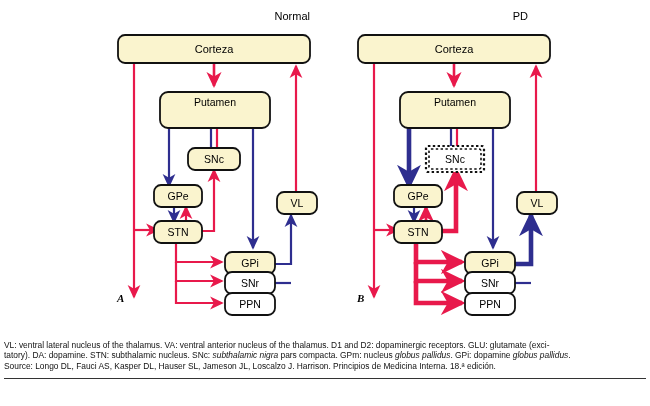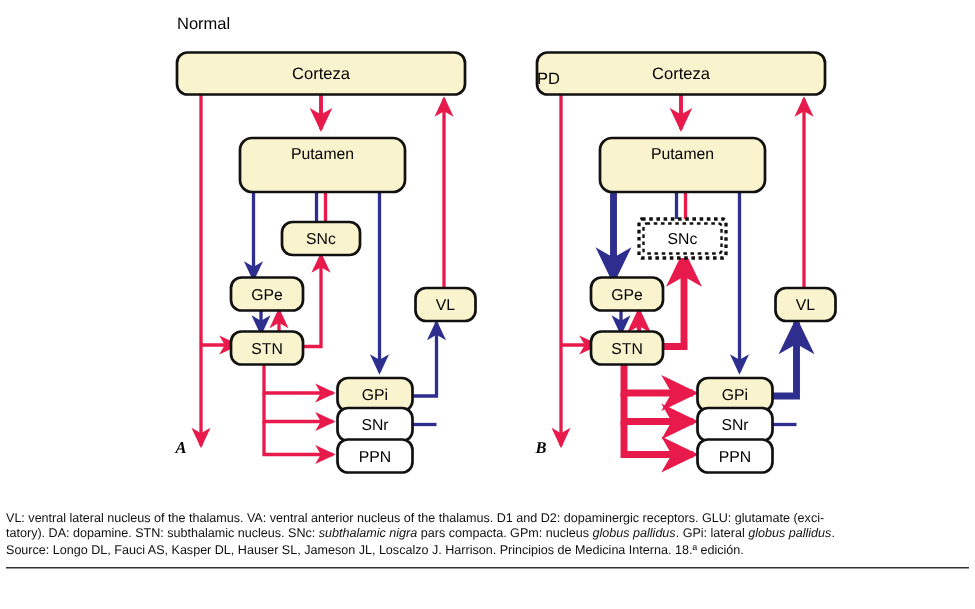--- a/index.html
+++ b/index.html
@@ -6,25 +6,25 @@
   body{
     width:650px;height:406px;background:#ffffff;
     font-family:"Liberation Sans", sans-serif;
     color:#000;overflow:hidden;
   }
   #page{position:relative;width:650px;height:406px;}
 
   .panel-area{position:absolute;left:0;top:0;width:650px;height:322px;}
 
   .panel-title{
-    position:absolute;text-align:left;font-size:11px;color:#000;
+    position:absolute;text-align:right;font-size:11px;color:#000;
     font-family:"Liberation Sans", sans-serif;
   }
   #title-normal{left:118px;top:10px;width:192px;}
-  #title-pd{left:358px;top:10px;width:192px;margin-top:37px;}
+  #title-pd{left:336px;top:10px;width:192px;}
 
   .legend-block{
     position:absolute;left:4px;top:340px;width:642px;
     font-size:8.4px;line-height:10.4px;color:#111;
     font-family:Liberation Sans, sans-serif;
   }
   .legend-block p{margin:0;}
   .legend-block .it{font-style:italic;}
 
   #caption-rule{
@@ -242,20 +242,20 @@
         <text class="panel-letter" x="117" y="302">B</text>
       </g>
     </svg>
   </div>
 
   <div class="panel-title" id="title-normal">Normal</div>
   <div class="panel-title" id="title-pd">PD</div>
 
   <div class="legend-block">
     <p>VL: ventral lateral nucleus of the thalamus. VA: ventral anterior nucleus of the thalamus. D1 and D2: dopaminergic receptors. GLU: glutamate (exci-</p>
-    <p><span>tatory). DA: dopamine. STN: subthalamic nucleus. SNc: </span><span class="it">subthalamic nigra</span><span> pars compacta. GPm: nucleus </span><span class="it">globus pallidus</span><span>. GPi: lateral </span><span class="it">globus pallidus</span><span>.</span></p>
+    <p><span>tatory). DA: dopamine. STN: subthalamic nucleus. SNc: </span><span class="it">subthalamic nigra</span><span> pars compacta. GPm: nucleus </span><span class="it">globus pallidus</span><span>. GPi: dopamine </span><span class="it">globus pallidus</span><span>.</span></p>
     <p>Source: Longo DL, Fauci AS, Kasper DL, Hauser SL, Jameson JL, Loscalzo J. Harrison. Principios de Medicina Interna. 18.ª edición.</p>
   </div>
 
   <div id="caption-rule"></div>
 
 
 </div>
 
 </body></html>

